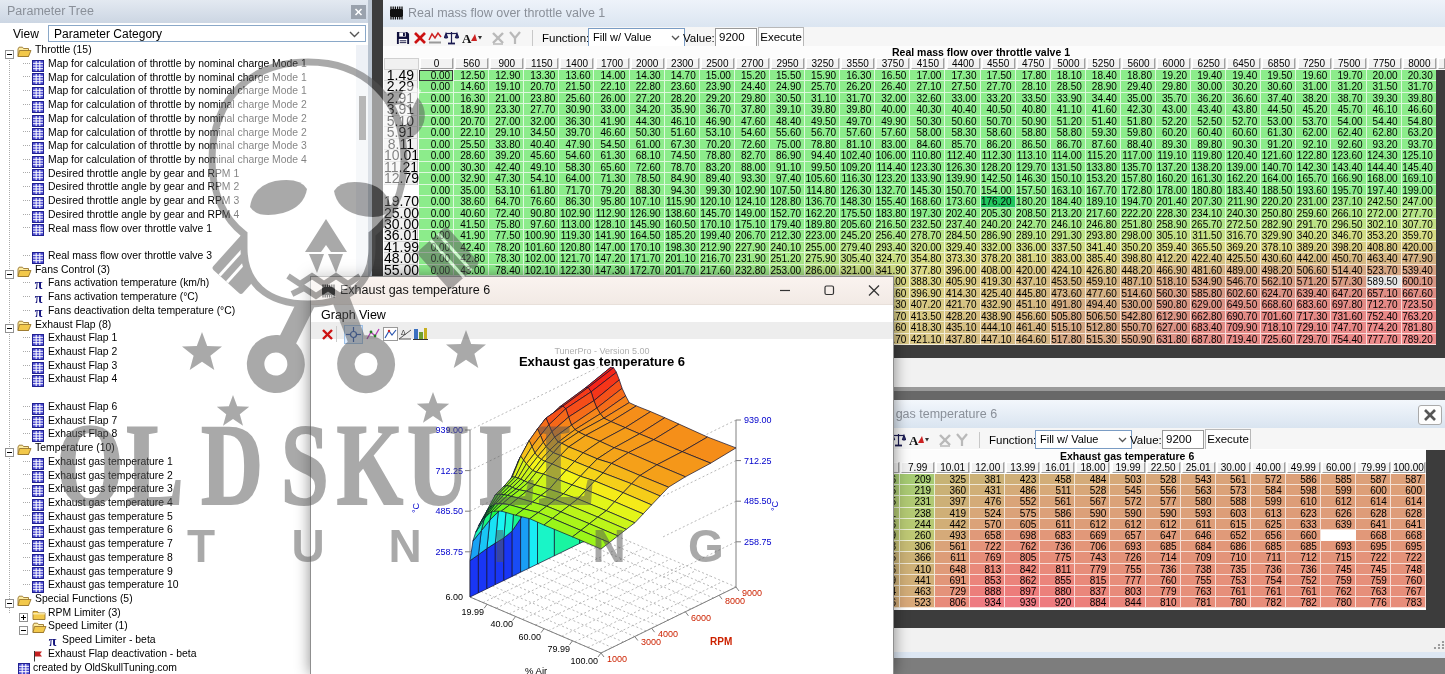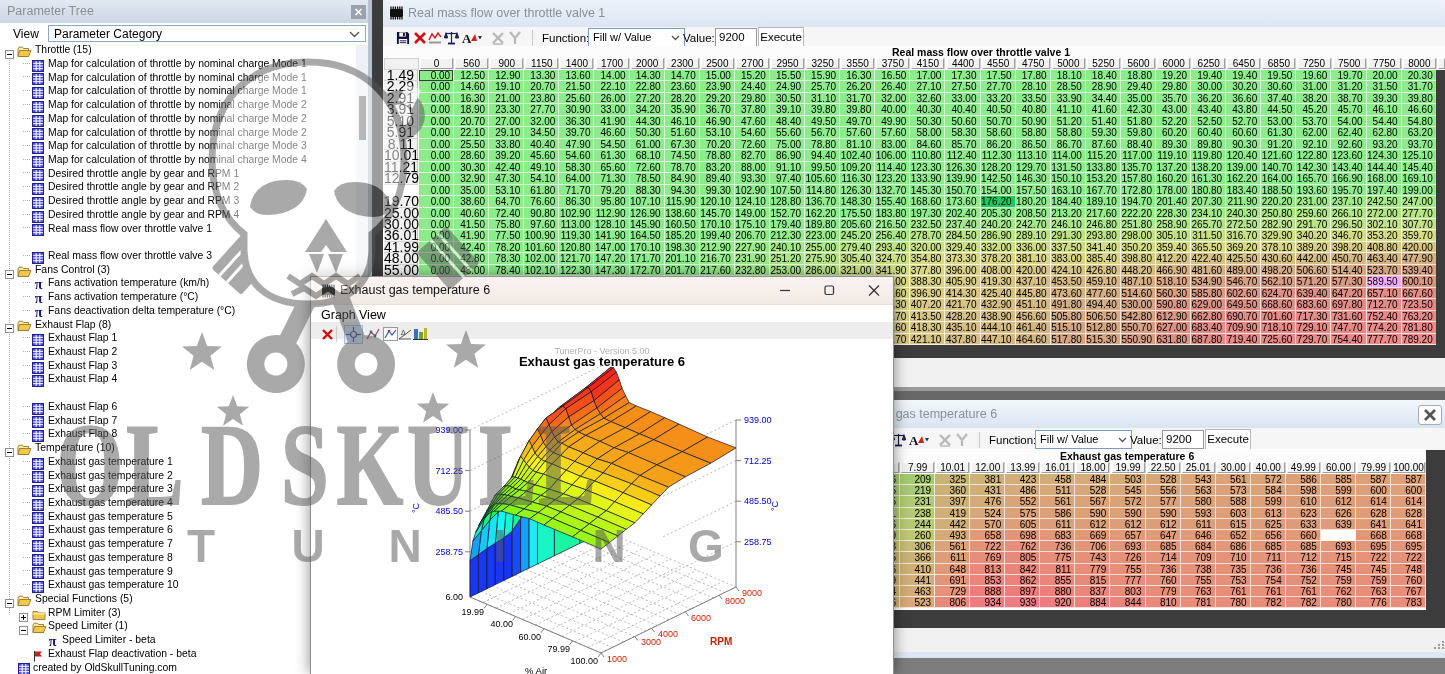--- a/index.html
+++ b/index.html
@@ -715,21 +715,21 @@
     <div class="tc" style="width:35.10px;background:#d5be84;">437.10</div>
     <div class="tc" style="width:35.10px;background:#d5b884;">453.50</div>
     <div class="tc" style="width:35.10px;background:#d4b684;">459.10</div>
     <div class="tc" style="width:35.10px;background:#d4ae84;">487.10</div>
     <div class="tc" style="width:35.10px;background:#d4a684;">518.10</div>
     <div class="tc" style="width:35.10px;background:#d5a284;">534.90</div>
     <div class="tc" style="width:35.10px;background:#d5a084;">546.70</div>
     <div class="tc" style="width:35.10px;background:#d69c84;">562.10</div>
     <div class="tc" style="width:35.10px;background:#d69b84;">571.20</div>
     <div class="tc" style="width:35.10px;background:#d79a84;">577.30</div>
-    <div class="tc" style="width:35.10px;background:#f0abfc;">589.50</div>
+    <div class="tc" style="width:35.10px;background:#e5e5e5;">589.50</div>
     <div class="tc" style="width:35.10px;background:#d89685;">600.10</div>
   </div>
 <div class="rh" style="left:384px;top:287.74px;width:34.0px;height:11.46px;">65.00</div>
 <div style="position:absolute;left:419.0px;top:287.74px;height:11.46px;display:flex;">
     <div class="tc" style="width:35.10px;background:#8cec8b;">0.00</div>
     <div class="tc" style="width:35.10px;background:#8cec8b;">43.20</div>
     <div class="tc" style="width:35.10px;background:#8cec8b;">78.60</div>
     <div class="tc" style="width:35.10px;background:#8cec8b;">102.30</div>
     <div class="tc" style="width:35.10px;background:#8cec8b;">122.80</div>
     <div class="tc" style="width:35.10px;background:#8cec8b;">147.50</div>

